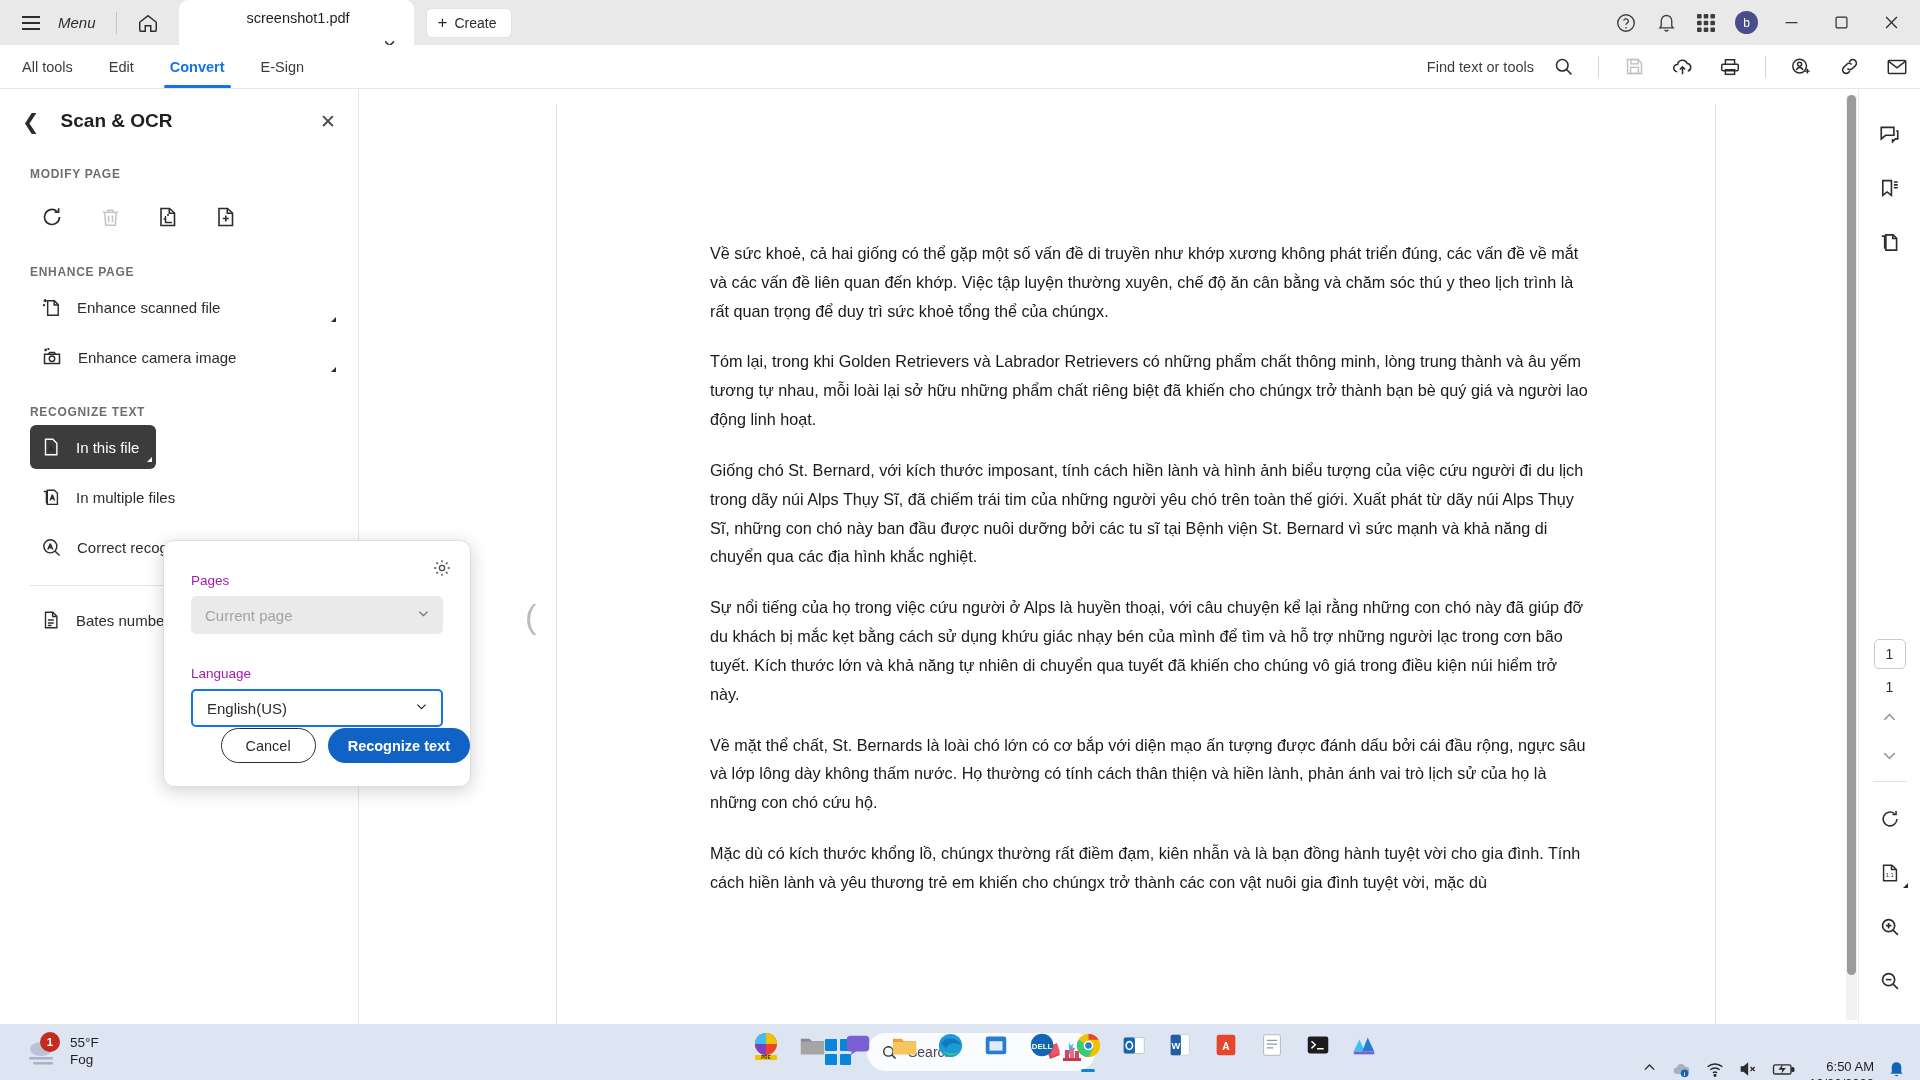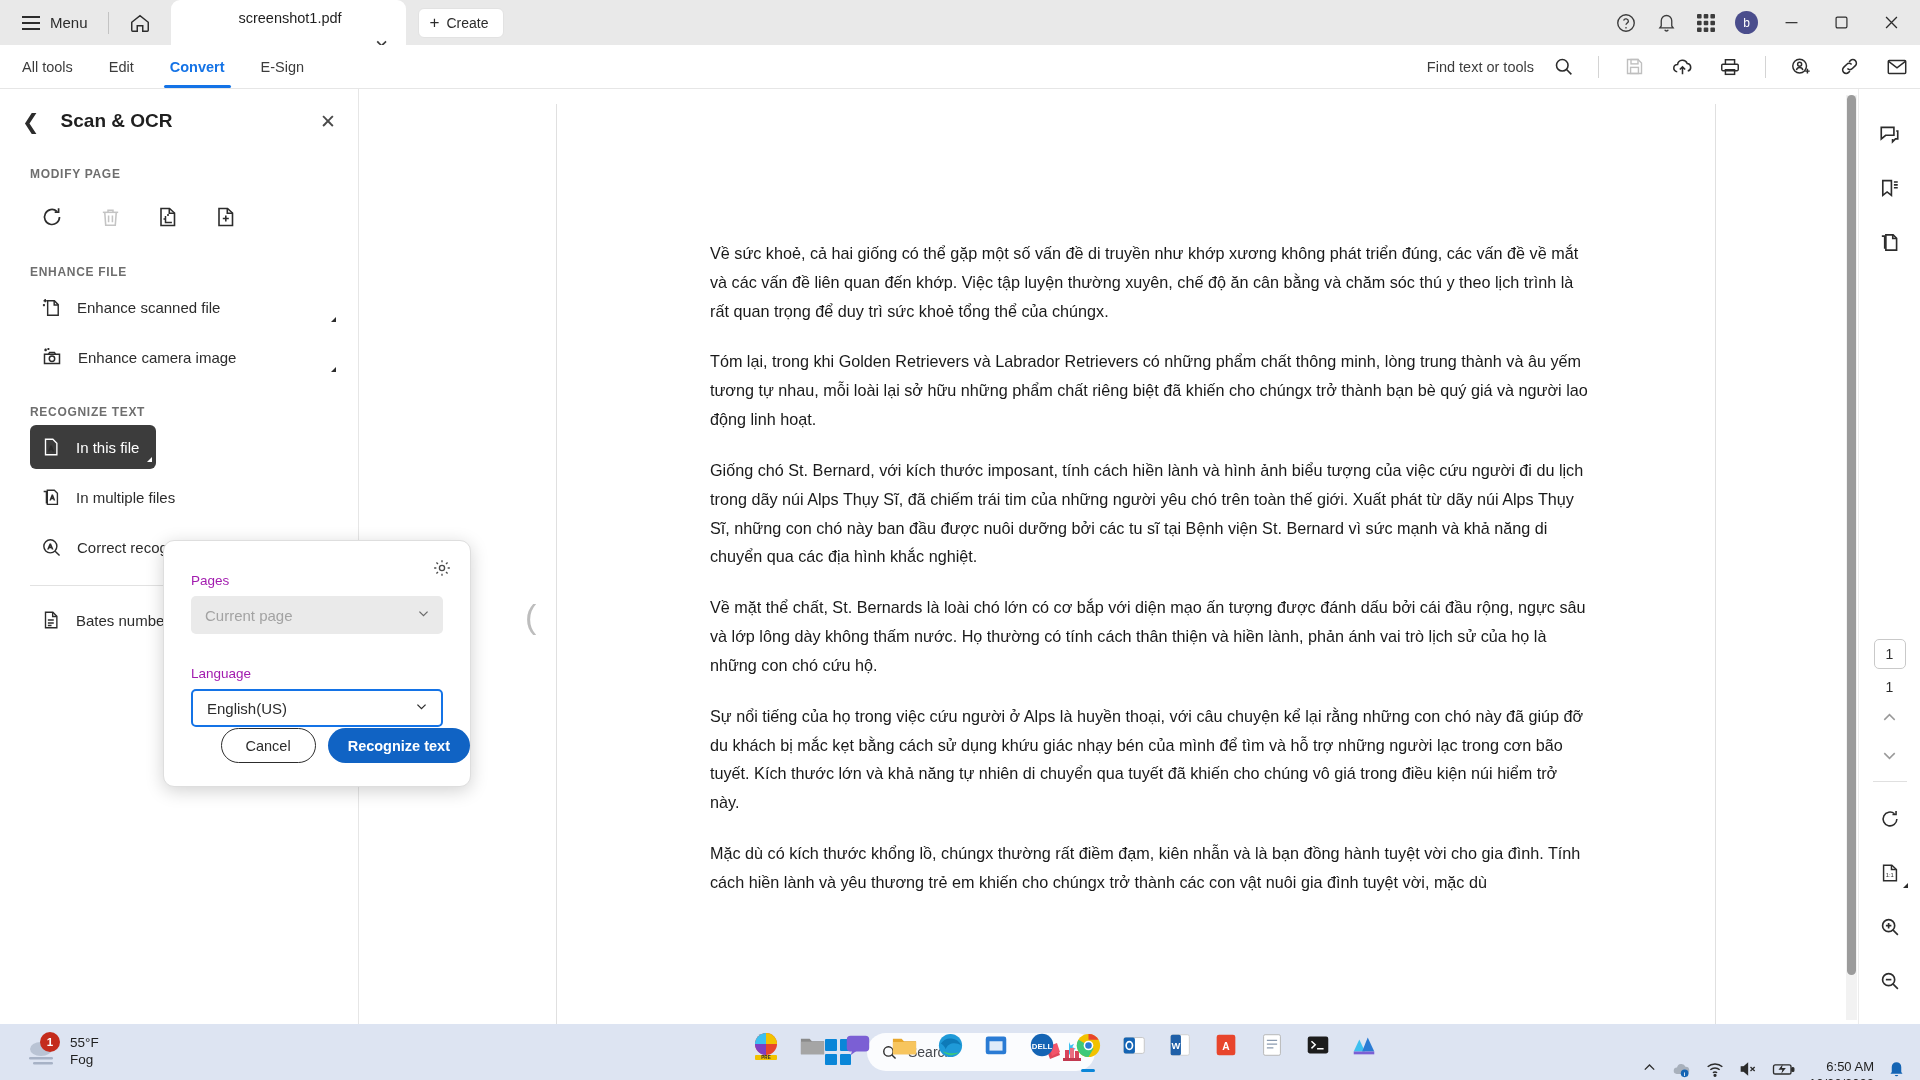--- a/index.html
+++ b/index.html
@@ -9,22 +9,22 @@
     background: #fff;
   }
   #app { position: relative; width: 1920px; height: 1080px; }
 
   
   .titlebar {
     position: absolute; top: 0; left: 0; width: 1920px; height: 45px;
     background: #e9e9e9; display: flex; align-items: center;
   }
   .hamburger-wrap {
-    display: flex; align-items: center; gap: 10px;
-    margin-left: 14px; padding: 6px 8px; border-radius: 4px; cursor: pointer;
+    display: flex; align-items: center; gap: 18px;
+    margin-left: 14px; padding: 6px 8px; border-radius: 4px; cursor: pointer; font-style: italic;
   }
   .hamburger { width: 18px; height: 14px; position: relative; }
   .hamburger i { position: absolute; left: 0; width: 18px; height: 2px; background: #2c2c2c; }
   .hamburger i:nth-child(1) { top: 0; }
   .hamburger i:nth-child(2) { top: 6px; }
   .hamburger i:nth-child(3) { top: 12px; }
   .menu-label { font-size: 15px; color: #2c2c2c; }
   .tb-sep { width: 1px; height: 22px; background: #c3c3c3; margin: 0 12px; }
   .home-btn { padding: 5px 8px; border-radius: 4px; cursor: pointer; display:flex; }
 
@@ -403,21 +403,21 @@
       </div>
       <div class="modify-btn">
         <svg width="24" height="24" viewBox="0 0 24 24" fill="none" stroke="#2c2c2c" stroke-width="1.6">
           <path d="M5 3.5h8.5L18.5 8v12.5H5z"></path>
             <path d="M13.3 3.6V8.2h5"></path>
             <path d="M11.8 10.5v6M8.8 13.5h6"></path>
         </svg>
       </div>
     </div>
 
-    <div class="lp-section" style="margin-top:26px">ENHANCE FILE</div>
+    <div class="lp-section" style="margin-top:26px">ENHANCE PAGE</div>
 
     <div class="lp-item">
       <svg width="23" height="23" viewBox="0 0 24 24" fill="none" stroke="#2c2c2c" stroke-width="1.5">
         <path d="M8 5h7l4 4v11H8z"></path>
           <path d="M14.8 5.1V9.3h4.1"></path>
           <path d="M5.4 3.2v3.4M3.7 4.9h3.4M4.1 8.4v2.2M3 9.5h2.2"></path>
       </svg>
       <span class="lbl">Enhance scanned file</span>
       <span class="caret-tr"></span>
     </div>
@@ -521,22 +521,22 @@
       <span class="anno-dots">•••</span>
     </div>
   </div>
 
   <div class="docarea">
     <div class="page">
       <div class="page-body">
         <p class="para">Về sức khoẻ, cả hai giống có thể gặp một số vấn đề di truyền như khớp xương không phát triển đúng, các vấn đề về mắt và các vấn đề liên quan đến khớp. Việc tập luyện thường xuyên, chế độ ăn cân bằng và chăm sóc thú y theo lịch trình là rất quan trọng để duy trì sức khoẻ tổng thể của chúngx.</p>
         <p class="para">Tóm lại, trong khi Golden Retrievers và Labrador Retrievers có những phẩm chất thông minh, lòng trung thành và âu yếm tương tự nhau, mỗi loài lại sở hữu những phẩm chất riêng biệt đã khiến cho chúngx trở thành bạn bè quý giá và người lao động linh hoạt.</p>
         <p class="para">Giống chó St. Bernard, với kích thước imposant, tính cách hiền lành và hình ảnh biểu tượng của việc cứu người đi du lịch trong dãy núi Alps Thụy Sĩ, đã chiếm trái tim của những người yêu chó trên toàn thế giới. Xuất phát từ dãy núi Alps Thụy Sĩ, những con chó này ban đầu được nuôi dưỡng bởi các tu sĩ tại Bệnh viện St. Bernard vì sức mạnh và khả năng di chuyển qua các địa hình khắc nghiệt.</p>
+        <p class="para">Sự nổi tiếng của họ trong việc cứu người ở Alps là huyền thoại, với câu chuyện kể lại rằng những con chó này đã giúp đỡ du khách bị mắc kẹt bằng cách sử dụng khứu giác nhạy bén của mình để tìm và hỗ trợ những người lạc trong cơn bão tuyết. Kích thước lớn và khả năng tự nhiên di chuyển qua tuyết đã khiến cho chúng vô giá trong điều kiện núi hiểm trở này.</p>
         <p class="para">Về mặt thể chất, St. Bernards là loài chó lớn có cơ bắp với diện mạo ấn tượng được đánh dấu bởi cái đầu rộng, ngực sâu và lớp lông dày không thấm nước. Họ thường có tính cách thân thiện và hiền lành, phản ánh vai trò lịch sử của họ là những con chó cứu hộ.</p>
-        <p class="para">Sự nổi tiếng của họ trong việc cứu người ở Alps là huyền thoại, với câu chuyện kể lại rằng những con chó này đã giúp đỡ du khách bị mắc kẹt bằng cách sử dụng khứu giác nhạy bén của mình để tìm và hỗ trợ những người lạc trong cơn bão tuyết. Kích thước lớn và khả năng tự nhiên di chuyển qua tuyết đã khiến cho chúng vô giá trong điều kiện núi hiểm trở này.</p>
         <p class="para">Mặc dù có kích thước khổng lồ, chúngx thường rất điềm đạm, kiên nhẫn và là bạn đồng hành tuyệt vời cho gia đình. Tính cách hiền lành và yêu thương trẻ em khiến cho chúngx trở thành các con vật nuôi gia đình tuyệt vời, mặc dù</p>
       </div>
     </div>
     <span class="bracket-left">(</span>
     <span class="bracket-right">)</span>
   </div>
 
   <div class="vscroll">
     <div class="vthumb"></div>
   </div>

